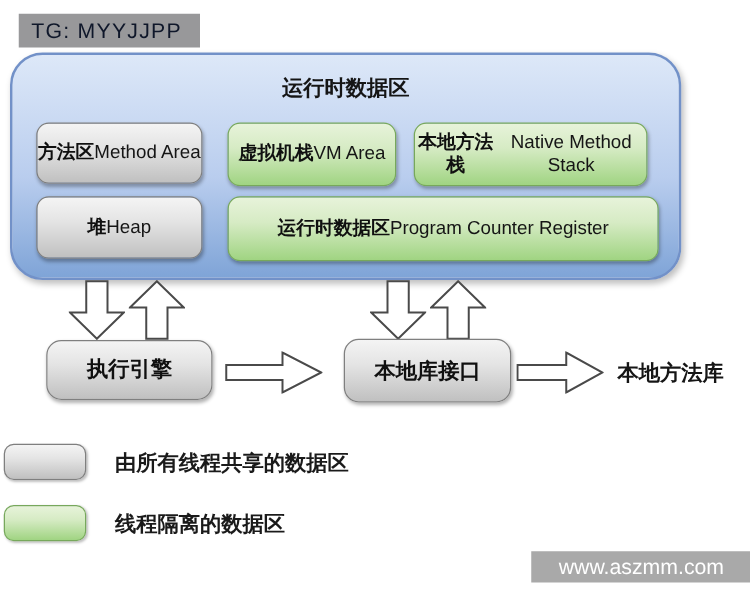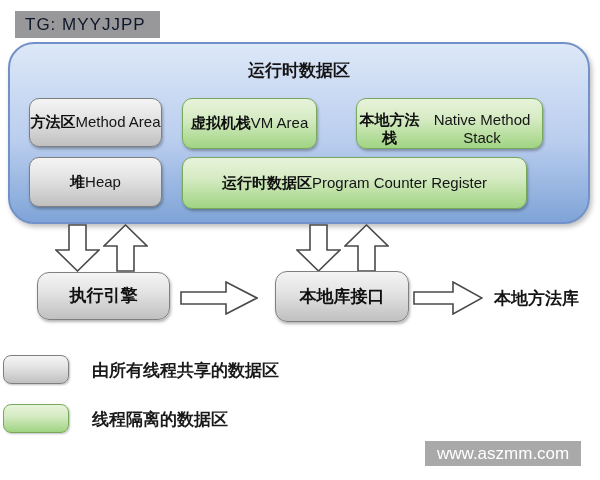--- a/index.html
+++ b/index.html
@@ -16,21 +16,21 @@
     height: 27px; line-height: 27px;
     padding: 0 14px 0 10px;
     background: var(--tag-bg, #98989a);
     color: #0f172a; font-size: 17px; letter-spacing: 1px;
     white-space: nowrap;
   }
 
   
   .runtime-container {
     position: absolute; left: 8px; top: 42px;
-    width: 582px; height: 182px;
+    width: 537px; height: 182px;
     border-radius: 26px;
     border: 2px solid #7291c8;
     background: linear-gradient(to bottom, var(--container-top, #dde8f8) 0%, #b9cdee 55%, var(--container-bottom, #7fa4d7) 100%);
     box-shadow: 2px 3px 5px rgba(0,0,0,0.25);
   }
   .runtime-title {
     position: absolute; top: 15px; left: 0; width: 100%;
     text-align: center; font-size: 17px; font-weight: bold; color: #151515;
   }
 
@@ -52,21 +52,21 @@
     border: 1.5px solid #7f7f7f;
   }
   .isolated {
     background: linear-gradient(to bottom, #e7f3da 0%, var(--isolated-top, #d6ebc4) 40%, var(--isolated-bottom, #a0d482) 100%);
     border: 1.5px solid #77a85c;
   }
 
   
   .method-area        { left: 19px;  top: 54px;  width: 133px; height: 49px; }
   .vm-stack           { left: 172px; top: 54px;  width: 135px; height: 51px; }
-  .native-method-stack{ left: 346px; top: 54px;  width: 187px; height: 51px; align-items: flex-end; }
+  .native-method-stack{ left: 321px; top: 54px;  width: 187px; height: 51px; }
   .heap               { left: 19px;  top: 113px; width: 133px; height: 50px; }
   .pc-register        { left: 172px; top: 113px; width: 345px; height: 52px; }
 
   
   .execution-engine { left: 37px;  top: 272px; width: 133px; height: 48px; border-radius: 12px; }
   .native-interface { left: 275px; top: 271px; width: 134px; height: 51px; border-radius: 12px; }
   .execution-engine .zh, .native-interface .zh { font-size: 17px; }
 
   .flow-arrow { position: absolute; }
   .flow-arrow svg { display: block; }
@@ -88,21 +88,21 @@
     position: absolute; left: 92px;
     font-size: 17px; font-weight: bold; color: #1a1a1a; white-space: nowrap;
   }
   .legend-label.l1 { top: 359px; }
   .legend-label.l2 { top: 408px; }
 
   
   .watermark {
     position: absolute; left: 425px; top: 441px;
     height: 25px; line-height: 25px;
-    padding: 0 12px;
+    padding: 0 22px;
     background: var(--watermark-bg, #a9a9a9);
     color: #fff; font-size: 17px; white-space: nowrap;
   }
 </style>
 </head>
 <body>
 
 <div class="tg-label">TG: MYYJJPP</div>
 
 <div class="runtime-container">

